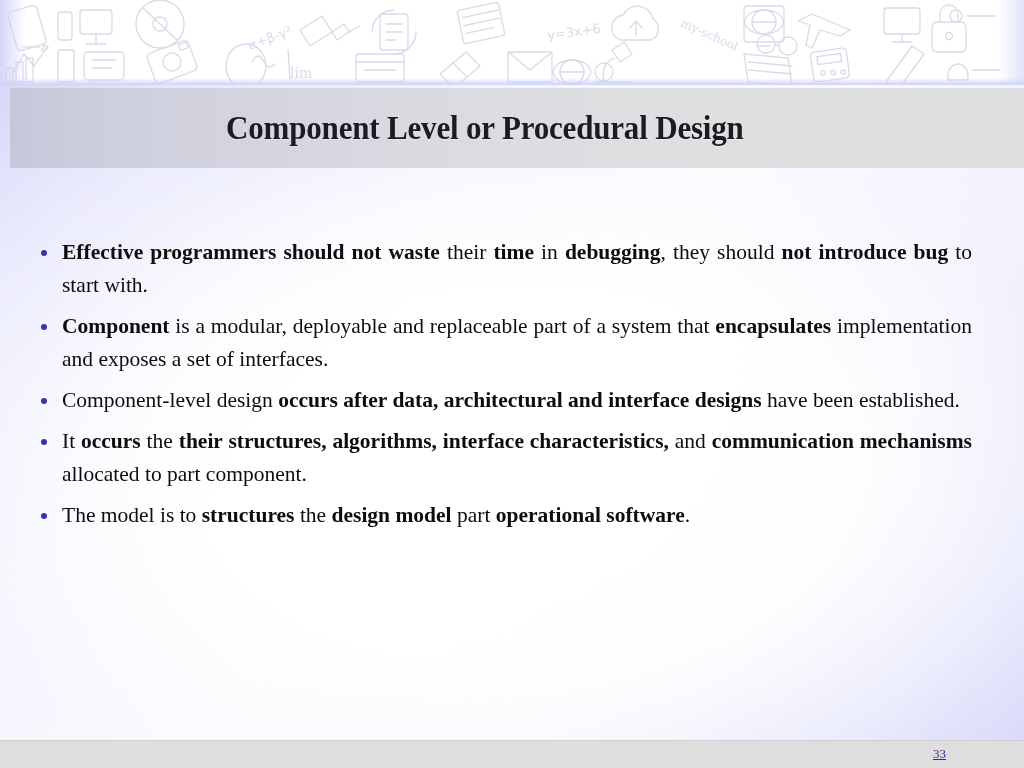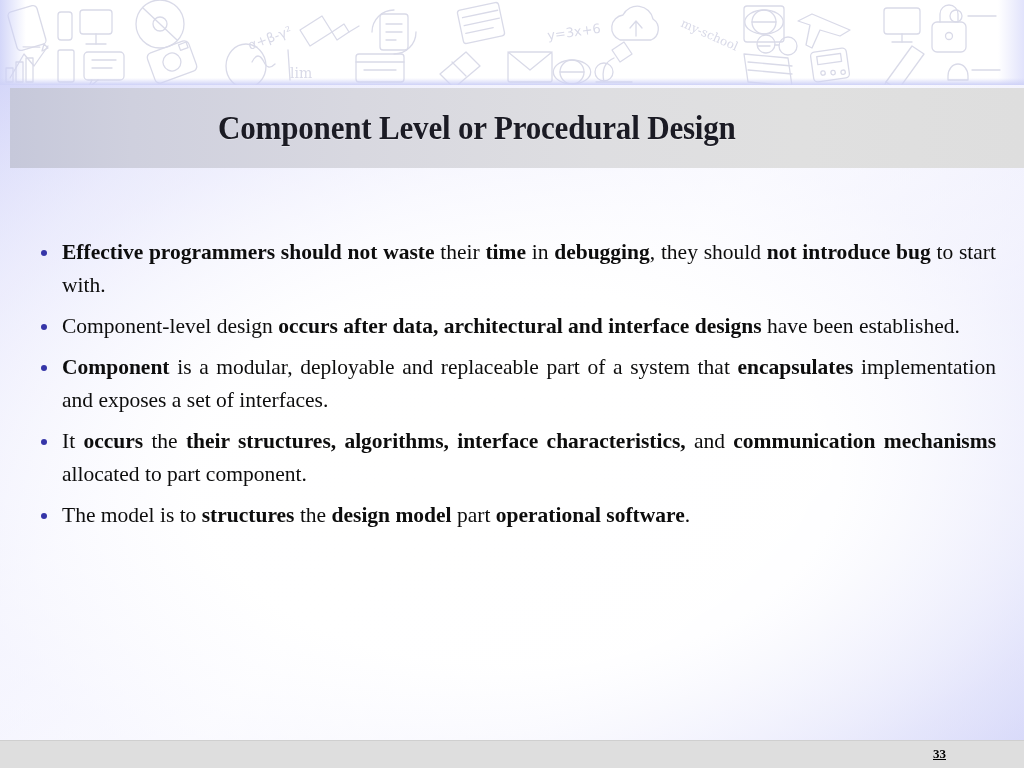--- a/index.html
+++ b/index.html
@@ -61,20 +61,21 @@
   }
 
   
   .title-banner {
     position: absolute;
     left: 10px; top: 88px;
     width: 1014px; height: 80px;
     background: linear-gradient(to right, #c6c8da 0%, #cfd0de 12%, #d8d8e0 34%, #dedee1 58%, #e0e0e0 78%, #dedede 100%);
     display: flex;
     align-items: center;
+    padding-left: 8px;
   }
   .title-text {
     margin-left: 208px;
     font-size: 33px;
     font-weight: bold;
     color: #1b1b24;
     letter-spacing: -0.2px;
     transform: scaleX(0.94);
     transform-origin: left center;
     white-space: nowrap;
@@ -83,21 +84,21 @@
 
   
   .body-area {
     position: absolute;
     left: 0; top: 176px;
     width: 1024px;
   }
 
   ul.bullets {
     list-style: none;
-    margin: 60px 28px 0 34px;
+    margin: 60px 52px 0 34px;
   }
 
   li.bullet {
     position: relative;
     padding-left: 28px;
     margin-bottom: 8px;
     font-size: 21.5px;
     line-height: 33px;
     color: #0d0d0d;
     text-align: justify;
@@ -122,22 +123,22 @@
     left: 0; bottom: 0;
     width: 1024px; height: 28px;
     background: #dedede;
     border-top: 1px solid #cfcfcf;
   }
   .page-number {
     position: absolute;
     right: 78px;
     top: 5px;
     font-size: 13px;
-    font-weight: bold;
-    color: #000000;
+    font-weight: normal;
+    color: #4c1d95;
     text-decoration: underline;
   }
 </style>
 <style>li.bullet::before{background:#3535a8;}</style></head>
 <body>
 
 <div class="slide">
 
   <div class="doodle-band">
     <svg viewBox="0 0 1024 85" xmlns="http://www.w3.org/2000/svg" fill="none" stroke="#d9dae8" stroke-width="1.3" stroke-linecap="round" stroke-linejoin="round">
@@ -289,22 +290,22 @@
     <div class="doodle-edge-bottom"></div>
   </div>
 
   <div class="title-banner">
     <div class="title-text">Component Level or Procedural Design</div>
   </div>
 
   <div class="body-area">
     <ul class="bullets">
         <li class="bullet"><b class="em">Effective programmers should not waste </b><span>their </span><b class="em">time </b><span>in </span><b class="em">debugging</b><span>, they should </span><b class="em">not introduce bug </b><span>to start with.</span></li>
+        <li class="bullet"><b class="em">Component </b><span>is a modular, deployable and replaceable part of a system that </span><b class="em">encapsulates </b><span>implementation and exposes a set of interfaces.</span></li>
         <li class="bullet"><span>Component-level design </span><b class="em">occurs after data, architectural and interface designs </b><span>have been established.</span></li>
-        <li class="bullet"><b class="em">Component </b><span>is a modular, deployable and replaceable part of a system that </span><b class="em">encapsulates </b><span>implementation and exposes a set of interfaces.</span></li>
         <li class="bullet"><span>It </span><b class="em">occurs </b><span>the </span><b class="em">their structures, algorithms, interface characteristics, </b><span>and </span><b class="em">communication mechanisms </b><span>allocated to part component.</span></li>
         <li class="bullet last"><span>The model is to </span><b class="em">structures </b><span>the </span><b class="em">design model </b><span>part </span><b class="em">operational software</b><span>.</span></li>
       </ul>
   </div>
 
   <div class="footer-bar">
     <div class="page-number">33</div>
   </div>
 
 </div>

